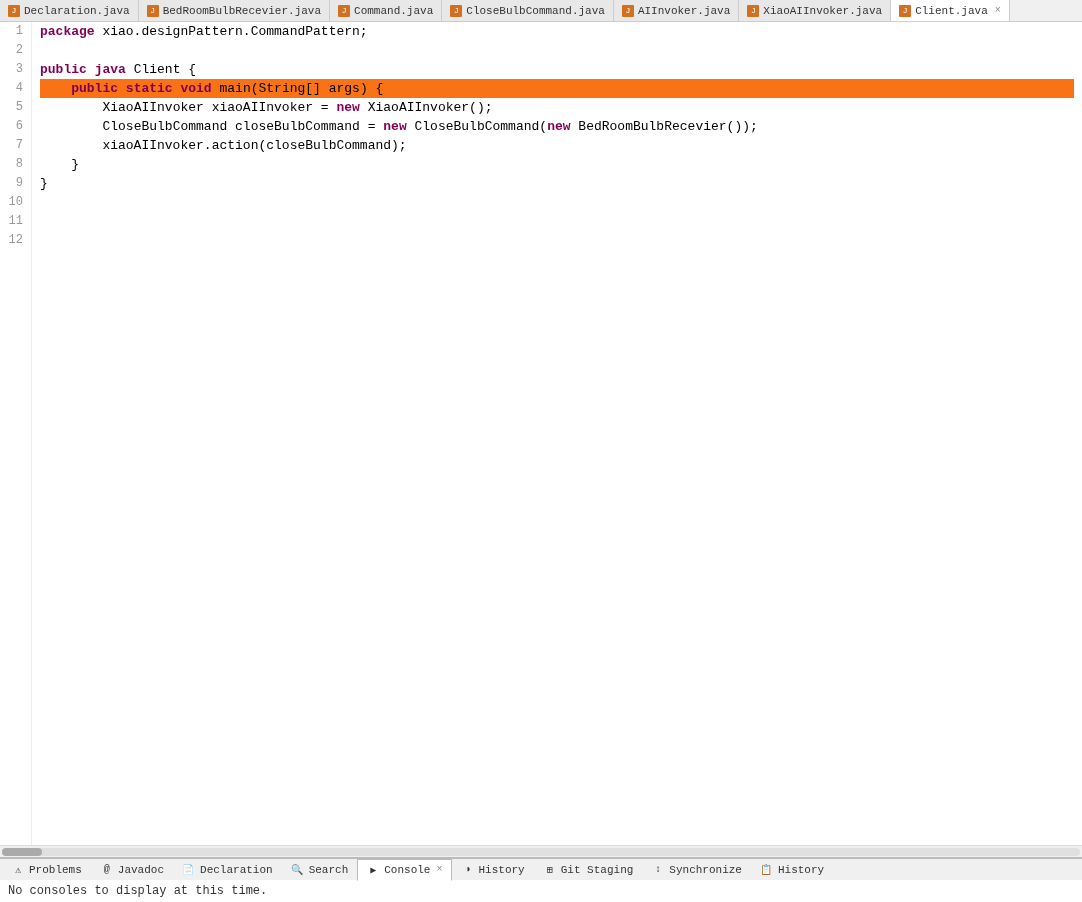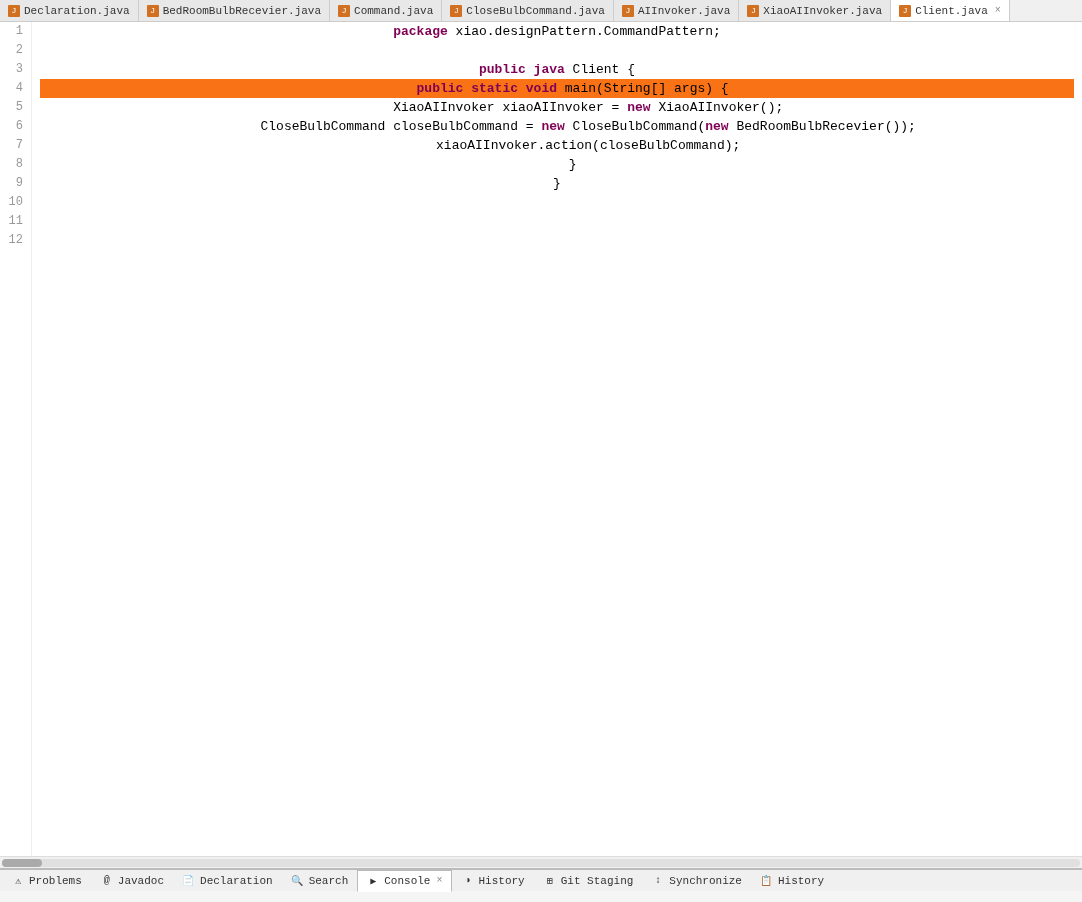--- a/index.html
+++ b/index.html
@@ -80,21 +80,20 @@
     .code-content {
       flex: 1;
       padding: 0 8px;
       line-height: 19px;
     }
     .code-line {
       display: block;
       height: 19px;
       font-size: 13px;
       white-space: pre;
-      text-align: center;
     }
     .code-line.highlighted {
       background: #f97316;
     }
 
     
     .h-scroll {
       height: 12px;
       background: #f0f0f0;
       border-top: 1px solid #ddd;
@@ -289,14 +288,17 @@
         <div class="bottom-tab">
           <span class="bottom-tab-icon">↕</span>
           <span>Synchronize</span>
         </div>
         <div class="bottom-tab">
           <span class="bottom-tab-icon">📋</span>
           <span>History</span>
         </div>
       </div>
 
+    <div class="console-content">
+      <span>No consoles to display at this time.</span>
+    </div>
   </div>
 </div>
 
 </body></html>

